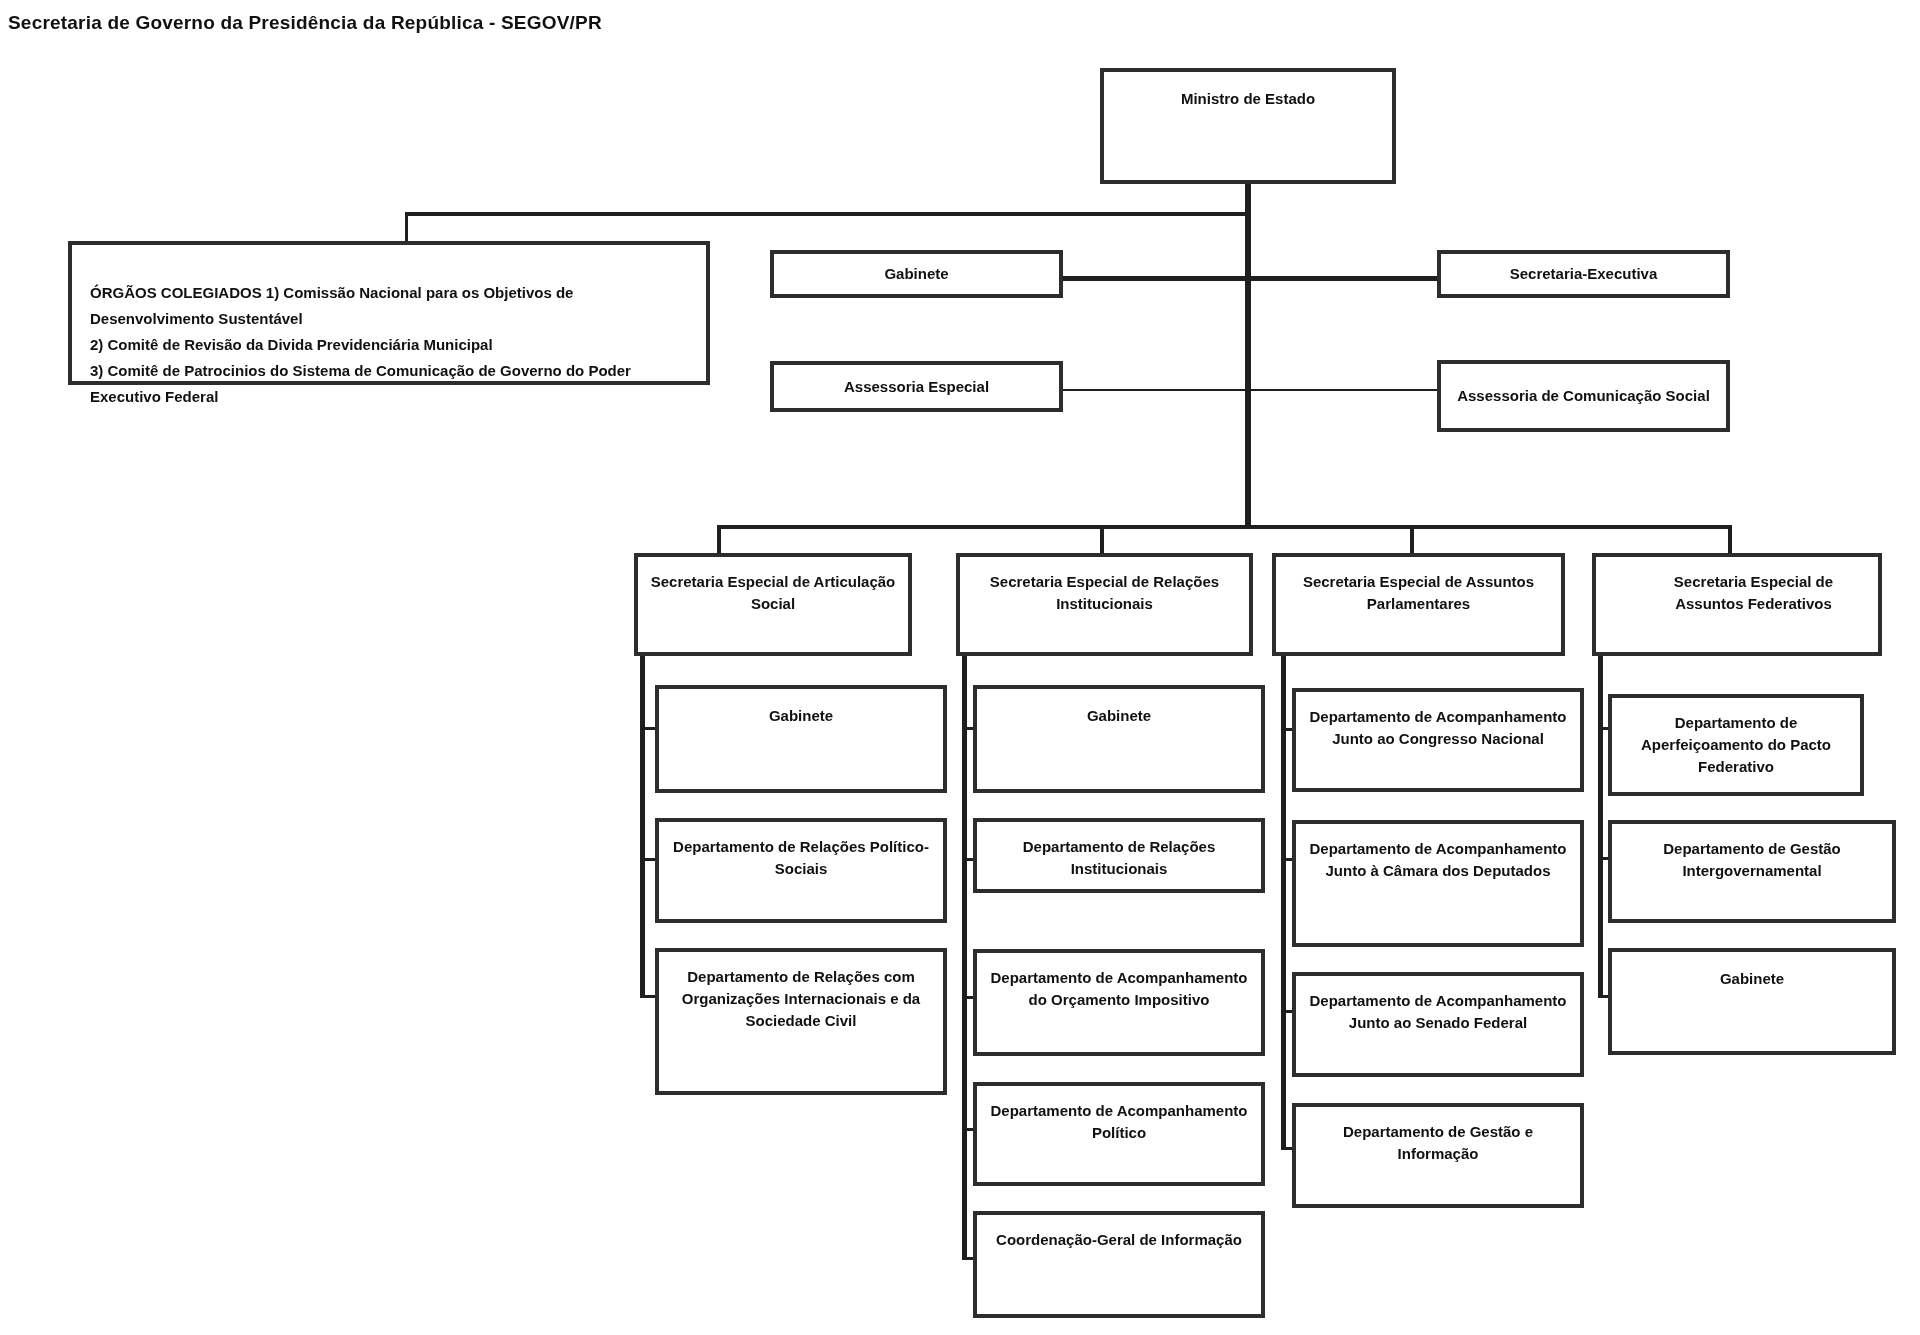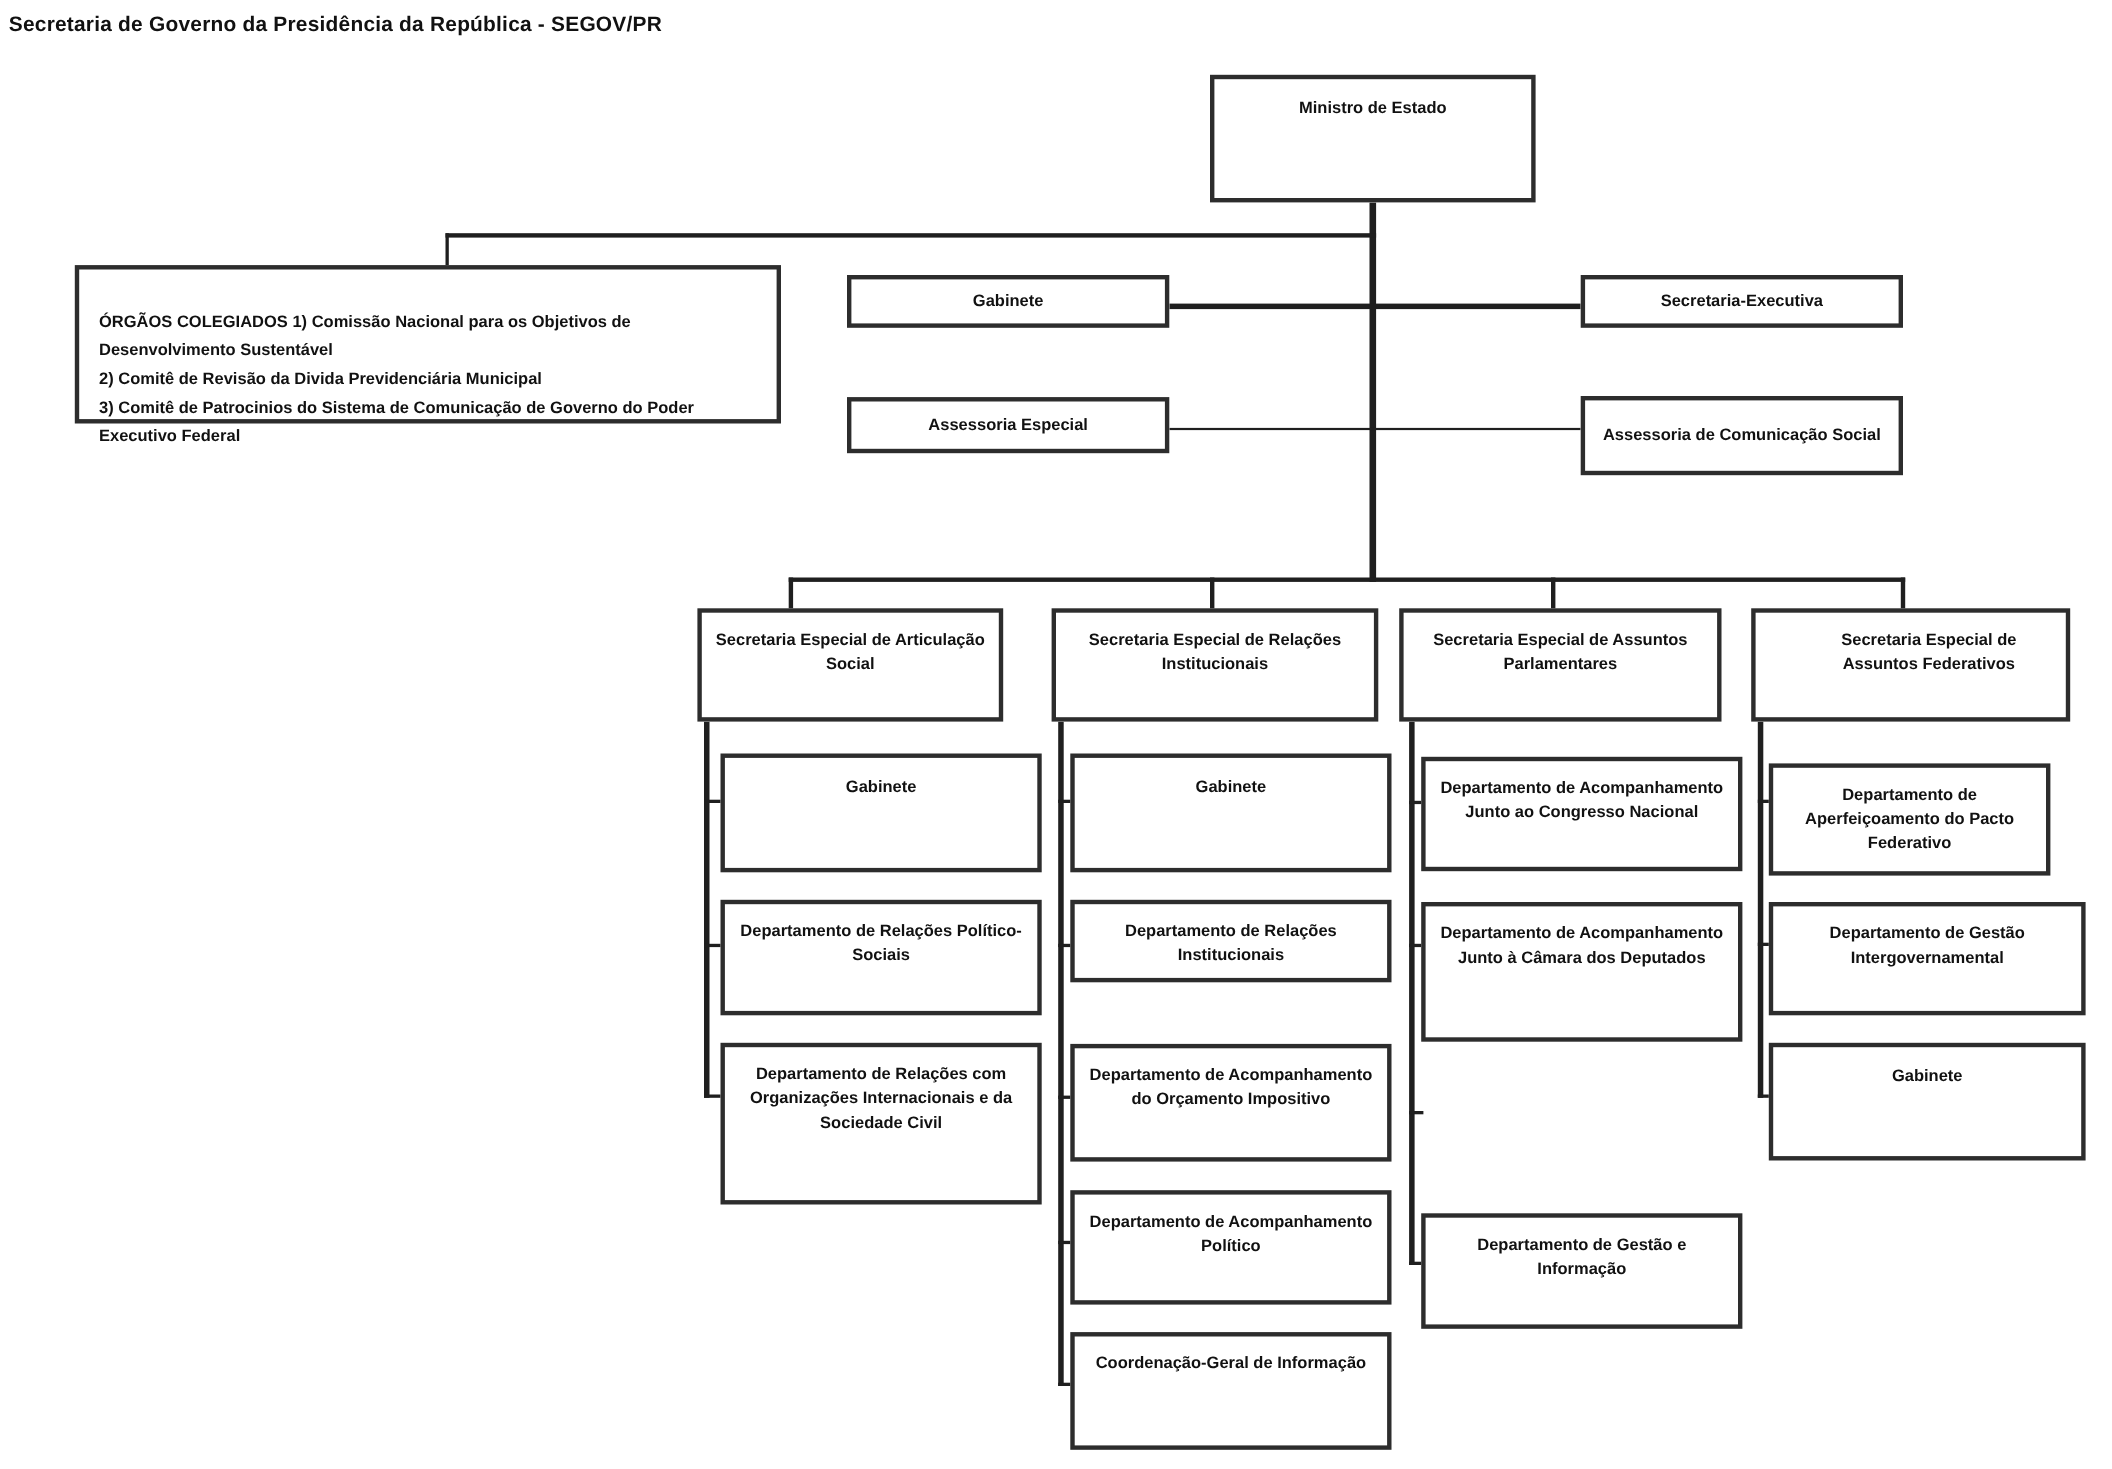--- a/index.html
+++ b/index.html
@@ -156,20 +156,23 @@
   <div class="box top-align" style="left:973px;top:1211px;width:292px;height:107px;">
     <span class="lbl">Coordenação-Geral de Informação</span>
   </div>
 
   <div class="box top-align" style="left:1292px;top:688px;width:292px;height:104px;">
     <span class="lbl">Departamento de Acompanhamento Junto ao Congresso Nacional</span>
   </div>
   <div class="box top-align" style="left:1292px;top:820px;width:292px;height:127px;">
     <span class="lbl">Departamento de Acompanhamento Junto à Câmara dos Deputados</span>
   </div>
+  <div class="box top-align" style="left:1292px;top:972px;width:292px;height:105px;">
+    <span class="lbl">Departamento de Acompanhamento Junto ao Senado Federal</span>
+  </div>
   <div class="box top-align" style="left:1292px;top:1103px;width:292px;height:105px;">
     <span class="lbl">Departamento de Gestão e Informação</span>
   </div>
 
   <div class="box top-align" style="left:1608px;top:683px;width:256px;height:102px;margin-top:11px;">
     <span class="lbl">Departamento de Aperfeiçoamento do Pacto Federativo</span>
   </div>
   <div class="box top-align" style="left:1608px;top:820px;width:288px;height:103px;">
     <span class="lbl">Departamento de Gestão Intergovernamental</span>
   </div>

